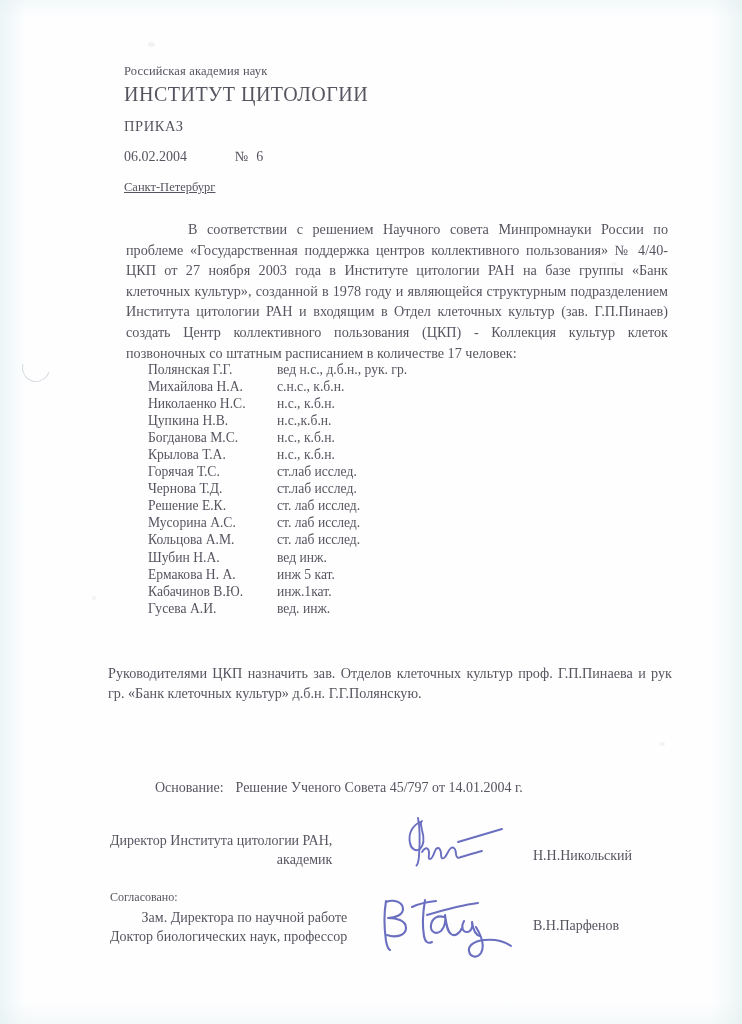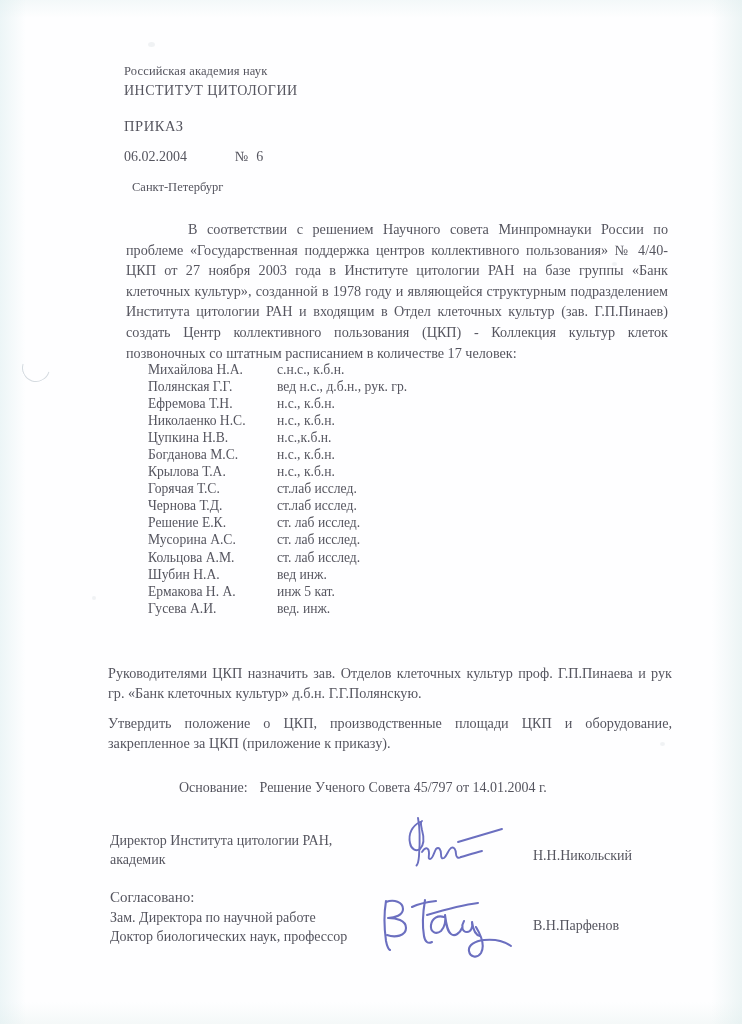--- a/index.html
+++ b/index.html
@@ -57,21 +57,21 @@
     left: 124px;
     top: 64px;
     font-size: 12.5px;
     letter-spacing: 0.15px;
     white-space: nowrap;
   }
   .hdr-institute {
     position: absolute;
     left: 124px;
     top: 83px;
-    font-size: 14px;
+    font-size: 20px;
     letter-spacing: 0.5px;
     white-space: nowrap;
   }
   .hdr-order {
     position: absolute;
     left: 124px;
     top: 118px;
     font-size: 14.5px;
     letter-spacing: 0.6px;
     white-space: nowrap;
@@ -80,24 +80,25 @@
     position: absolute;
     left: 124px;
     top: 149px;
     font-size: 14px;
     white-space: nowrap;
   }
   .hdr-dateline .num-sign { margin-left: 48px; }
   .hdr-dateline .num-val  { margin-left: 8px; }
   .hdr-city {
     position: absolute;
-    left: 132px;
+    left: 124px;
     top: 180px;
     font-size: 12.5px;
     white-space: nowrap;
+    text-decoration: underline;
   }
 
   
   .body-block {
     position: absolute;
     left: 126px;
     top: 219px;
     width: 542px;
     font-size: 14.2px;
     line-height: 20.6px;
@@ -136,28 +137,27 @@
   }
   .para-leaders { top: 663px; }
   .para-approve { top: 713px; }
 
   .basis-line {
     position: absolute;
     left: 155px;
     top: 780px;
     font-size: 14px;
     white-space: nowrap;
-    margin-left: 24px;
   }
   .basis-line .basis-label { margin-right: 12px; }
 
   
-  .sig-block { position: absolute; font-size: 14px; line-height: 19px; }
+  .sig-block { position: absolute; font-size: 14px; line-height: 19px; text-align: right; }
   .sig-director { left: 110px; top: 831px; }
-  .sig-approved-label { left: 110px; top: 888px; font-size: 15px; font-family: Liberation Serif, serif; }
+  .sig-approved-label { left: 110px; top: 888px; font-size: 12px; font-family: Liberation Serif, serif; }
   .sig-deputy { left: 110px; top: 908px; }
 
   .sig-name { position: absolute; font-size: 14px; white-space: nowrap; }
   .name-director { left: 533px; top: 848px; text-align: right; }
   .name-deputy   { left: 533px; top: 918px; text-align: right; }
 
   .ink { position: absolute; pointer-events: none; }
   .ink-director { left: 398px; top: 812px; }
   .ink-deputy   { left: 372px; top: 893px; }
 </style>
@@ -181,32 +181,28 @@
     <span>06.02.2004</span><span class="num-sign">№</span><span class="num-val">6</span>
   </div>
 
   <div class="hdr-city">Санкт-Петербург</div>
 
   <div class="body-block">В соответствии с решением Научного совета Минпромнауки России по проблеме «Государственная поддержка центров коллективного пользования» № 4/40-ЦКП от 27 ноября 2003 года в Институте цитологии РАН на базе группы «Банк клеточных культур», созданной в 1978 году и являющейся структурным подразделением Института цитологии РАН и входящим в Отдел клеточных культур (зав. Г.П.Пинаев) создать Центр коллективного пользования (ЦКП) - Коллекция культур клеток позвоночных  со штатным расписанием в количестве 17 человек:</div>
 
   <table class="roster">
     <tbody>
         <tr>
+          <td class="col-name">Полянская Г.Г.</td>
+          <td class="col-post">вед н.с., д.б.н., рук. гр.</td>
+        </tr>
+        <tr>
           <td class="col-name">Михайлова Н.А.</td>
           <td class="col-post">с.н.с., к.б.н.</td>
         </tr>
         <tr>
-          <td class="col-name">Полянская Г.Г.</td>
-          <td class="col-post">вед н.с., д.б.н., рук. гр.</td>
-        </tr>
-        <tr>
-          <td class="col-name">Ефремова Т.Н.</td>
-          <td class="col-post">н.с., к.б.н.</td>
-        </tr>
-        <tr>
           <td class="col-name">Николаенко Н.С.</td>
           <td class="col-post">н.с., к.б.н.</td>
         </tr>
         <tr>
           <td class="col-name">Цупкина Н.В.</td>
           <td class="col-post">н.с.,к.б.н.</td>
         </tr>
         <tr>
           <td class="col-name">Богданова М.С.</td>
           <td class="col-post">н.с., к.б.н.</td>
@@ -237,28 +233,31 @@
         </tr>
         <tr>
           <td class="col-name">Шубин Н.А.</td>
           <td class="col-post">вед инж.</td>
         </tr>
         <tr>
           <td class="col-name">Ермакова Н. А.</td>
           <td class="col-post">инж 5 кат.</td>
         </tr>
         <tr>
+          <td class="col-name">Кабачинов В.Ю.</td>
+          <td class="col-post">инж.1кат.</td>
+        </tr>
+        <tr>
           <td class="col-name">Гусева А.И.</td>
           <td class="col-post">вед. инж.</td>
         </tr>
       </tbody>
   </table>
 
   <div class="para para-leaders">Руководителями ЦКП назначить зав. Отделов клеточных культур проф. Г.П.Пинаева и рук гр. «Банк клеточных культур» д.б.н. Г.Г.Полянскую.</div>
-  <div class="para para-approve">Утвердить положение о ЦКП, производственные площади ЦКП и оборудование, закрепленное за ЦКП (приложение к приказу).</div>
 
   <div class="basis-line">
     <span class="basis-label">Основание:</span><span>Решение Ученого Совета 45/797 от 14.01.2004 г.</span>
   </div>
 
   <div class="sig-block sig-director">
     <div>Директор Института цитологии РАН,</div>
     <div>академик</div>
   </div>
   <div class="sig-name name-director">Н.Н.Никольский</div>

